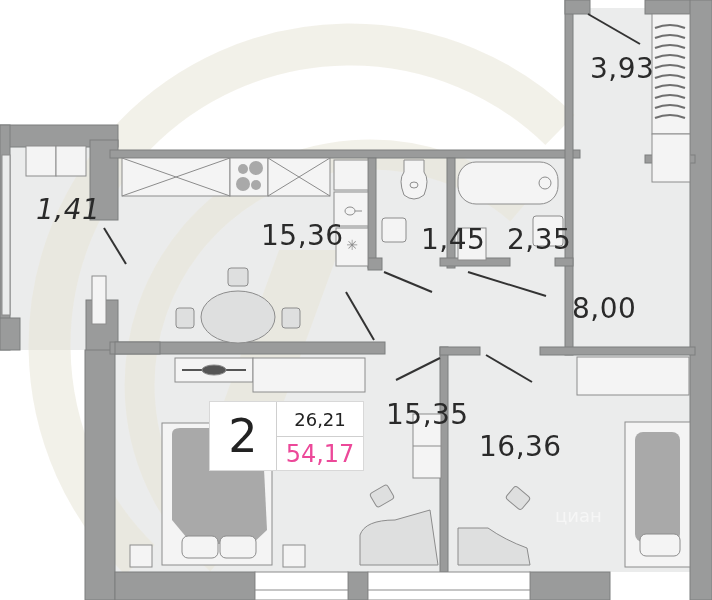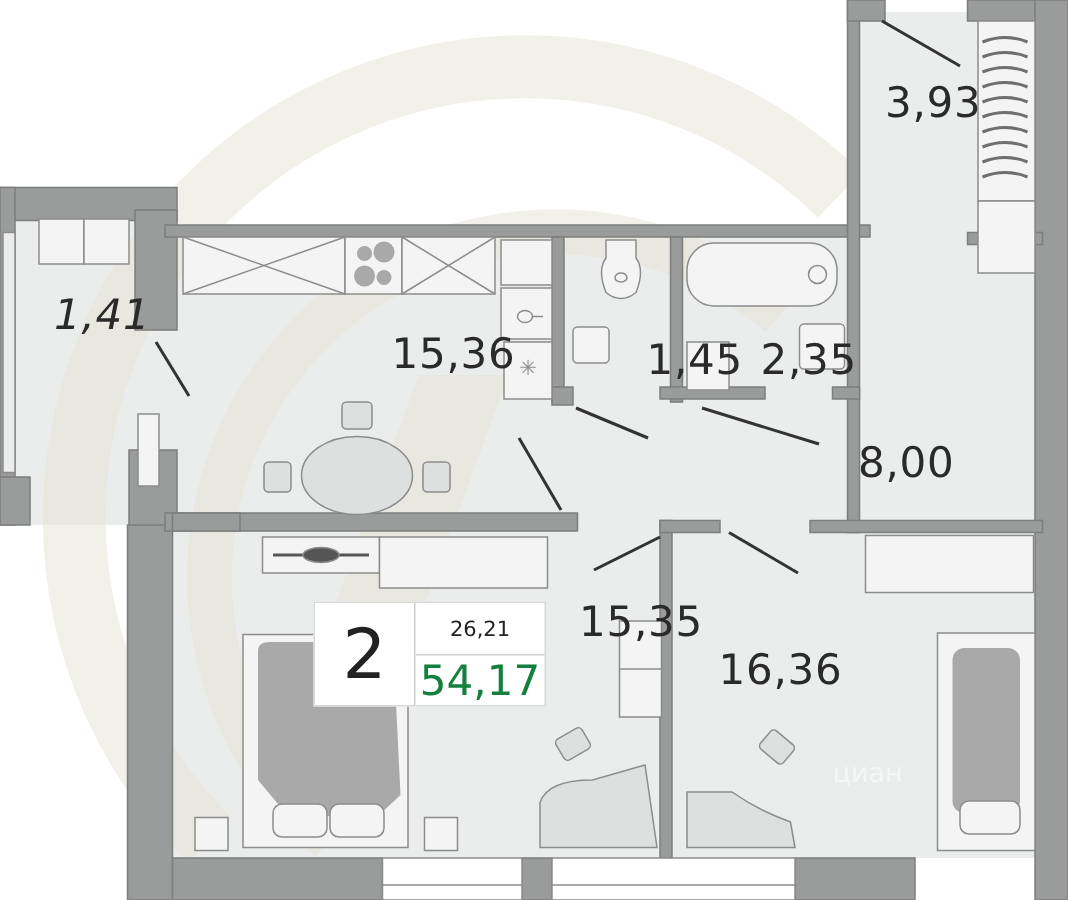--- a/index.html
+++ b/index.html
@@ -1,22 +1,22 @@
 <!DOCTYPE html>
 <html><head>
 <meta charset="utf-8">
 <style>
   html,body{margin:0;padding:0;background:#ffffff;}
   body{width:712px;height:600px;position:relative;overflow:hidden;font-family:"DejaVu Sans","Liberation Sans",sans-serif;}
   #plan{position:absolute;left:0;top:0;width:712px;height:600px;}
   .label{position:absolute;font-size:28px;color:#2a2a2a;letter-spacing:0.5px;white-space:nowrap;line-height:1;}
   .summary{position:absolute;left:209px;top:401px;width:155px;height:70px;background:#ffffff;border:1px solid #d8d8d8;box-sizing:border-box;}
   .summary .rooms{position:absolute;left:0;top:0;width:66px;height:68px;border-right:1px solid #cfcfcf;font-size:46px;line-height:68px;text-align:center;color:#222;}
-  .summary .living{position:absolute;left:67px;top:0;width:86px;height:34px;border-bottom:1px solid #cfcfcf;font-size:14px;line-height:36px;text-align:center;color:#222;}
-  .summary .total{position:absolute;left:67px;top:35px;width:86px;height:33px;font-size:28px;line-height:34px;text-align:center;color:#15803d;}
+  .summary .living{position:absolute;left:67px;top:0;width:86px;height:34px;border-bottom:1px solid #cfcfcf;font-size:18px;line-height:36px;text-align:center;color:#222;}
+  .summary .total{position:absolute;left:67px;top:35px;width:86px;height:33px;font-size:24px;line-height:34px;text-align:center;color:#ec4899;}
   .watermark{position:absolute;left:555px;top:505px;font-size:18px;color:rgba(255,255,255,0.55);}
 </style>
 </head>
 <body>
 
 <svg id="plan" viewBox="0 0 712 600" xmlns="http://www.w3.org/2000/svg">
 
   <g fill="#ebecec">
     <rect x="10" y="140" width="100" height="210"></rect>
     <rect x="110" y="150" width="470" height="200"></rect>
@@ -185,21 +185,21 @@
   </g>
 
   <g fill="#f4f4f4" stroke="#8c8c8c">
     <rect x="130" y="545" width="22" height="22"></rect>
     <rect x="283" y="545" width="22" height="22"></rect>
   </g>
 </svg>
 
 <div class="label" style="left:36px;top:196px;font-style:italic;">1,41</div>
 <div class="label" style="left:261px;top:222px;">15,36</div>
-<div class="label" style="left:431px;top:226px;">1,45</div>
+<div class="label" style="left:421px;top:226px;">1,45</div>
 <div class="label" style="left:487px;top:226px;margin-left:20px;">2,35</div>
 <div class="label" style="left:590px;top:55px;">3,93</div>
 <div class="label" style="left:572px;top:295px;">8,00</div>
 <div class="label" style="left:386px;top:401px;">15,35</div>
 <div class="label" style="left:479px;top:433px;">16,36</div>
 
 <div class="summary">
   <div class="rooms">2</div>
   <div class="living">26,21</div>
   <div class="total">54,17</div>

